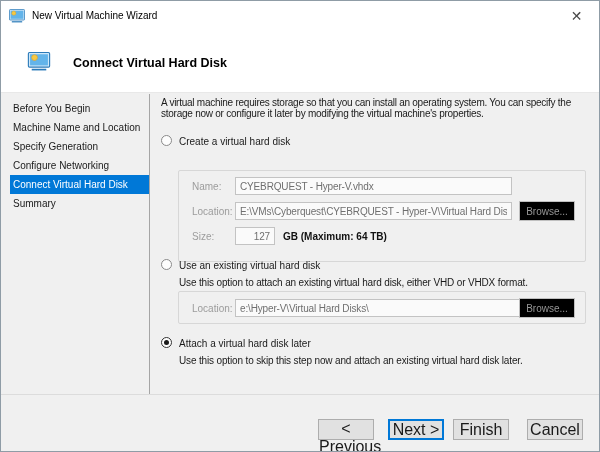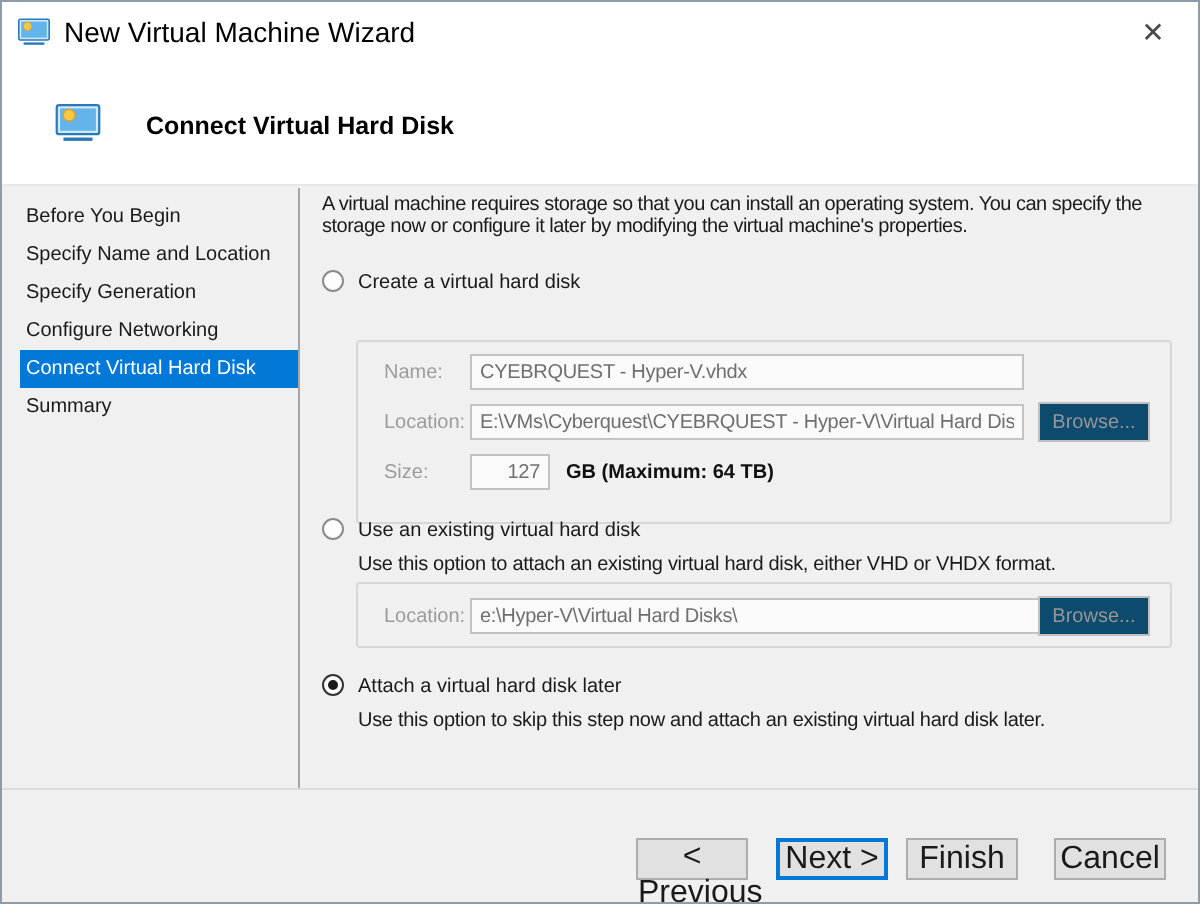--- a/index.html
+++ b/index.html
@@ -11,21 +11,21 @@
     background:#f0f0f0; border:1px solid #8f9ca6;
     font-size:10px; color:#1a1a1a; overflow:hidden;
   }
 
   
   .titlebar {
     position:absolute; top:0; left:0; right:0; height:29px;
     background:#ffffff; display:flex; align-items:center; padding-left:8px;
   }
   .titlebar .app-icon { width:16px; height:14px; margin-right:7px; flex:0 0 auto; }
-  .titlebar .title-text { font-size:14px; color:#000; }
+  .titlebar .title-text { font-size:10px; color:#000; }
   .close-btn {
     position:absolute; top:0; right:0; width:45px; height:29px;
     display:flex; align-items:center; justify-content:center;
     font-size:14px; color:#4a4a4a; cursor:default;
   }
 
   
   .header {
     position:absolute; top:29px; left:0; right:0; height:63px;
     background:#ffffff; border-bottom:1px solid #e8e8e8;
@@ -66,21 +66,21 @@
   }
   .fld-label { position:absolute; color:#9c9c9c; white-space:nowrap; }
   .fld {
     position:absolute; height:18px; background:#fafafa;
     border:1px solid #c3c3c3; color:#6f6f6f;
     font-family:"Liberation Sans", sans-serif; font-size:10px;
     padding:0 4px; letter-spacing:-0.15px;
   }
   .browse-btn {
     position:absolute; width:56px; height:20px;
-    background:#0c4a6e; border:1px solid #c0c0c0; color:#969696;
+    background:#000000; border:1px solid #c0c0c0; color:#969696;
     font-family:"Liberation Sans", sans-serif; font-size:10px;
   }
   .size-suffix { position:absolute; font-weight:bold; color:#111; white-space:nowrap; }
 
   
   .footer {
     position:absolute; left:0; right:0; bottom:0; height:57px;
     background:#f0f0f0; border-top:1px solid #dcdcdc;
   }
   .btn {
@@ -113,21 +113,21 @@
       <rect x="0.5" y="0.5" width="19" height="13" rx="1" fill="#cfe8fa" stroke="#2a7ab9"></rect>
       <rect x="2" y="2" width="16" height="10" fill="#63b4ea"></rect>
       <circle cx="6" cy="5" r="2.6" fill="#f6c944" stroke="#dea32b" stroke-width="0.6"></circle>
       <rect x="3.5" y="15" width="13" height="1.5" fill="#2a7ab9"></rect>
     </svg>
     <div class="page-title">Connect Virtual Hard Disk</div>
   </div>
 
   <div class="sidebar">
     <div class="side-item">Before You Begin</div>
-    <div class="side-item">Specify Name and Location</div>
+    <div class="side-item">Machine Name and Location</div>
     <div class="side-item">Specify Generation</div>
     <div class="side-item">Configure Networking</div>
     <div class="side-item selected">Connect Virtual Hard Disk</div>
     <div class="side-item">Summary</div>
   </div>
 
   <div class="intro">
     <span>A virtual machine requires storage so that you can install an operating system. You can specify the</span>
     <span>storage now or configure it later by modifying the virtual machine's properties.</span>
   </div>

